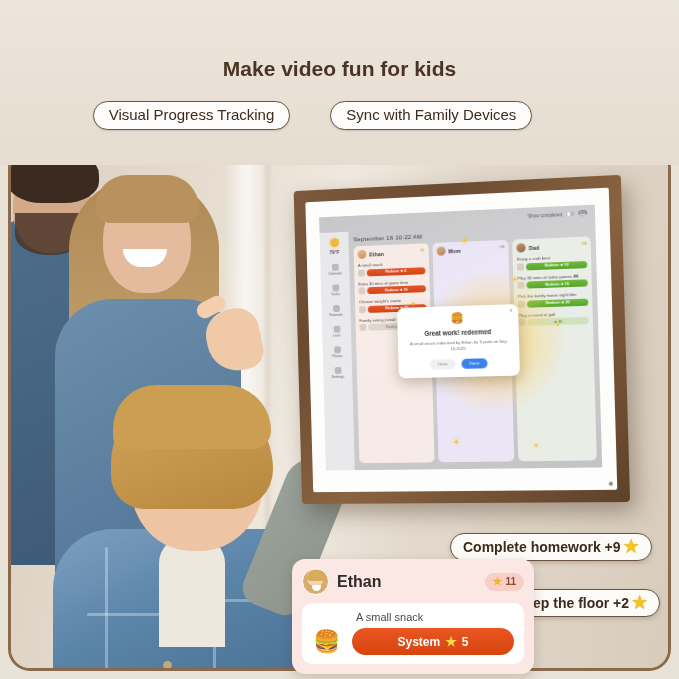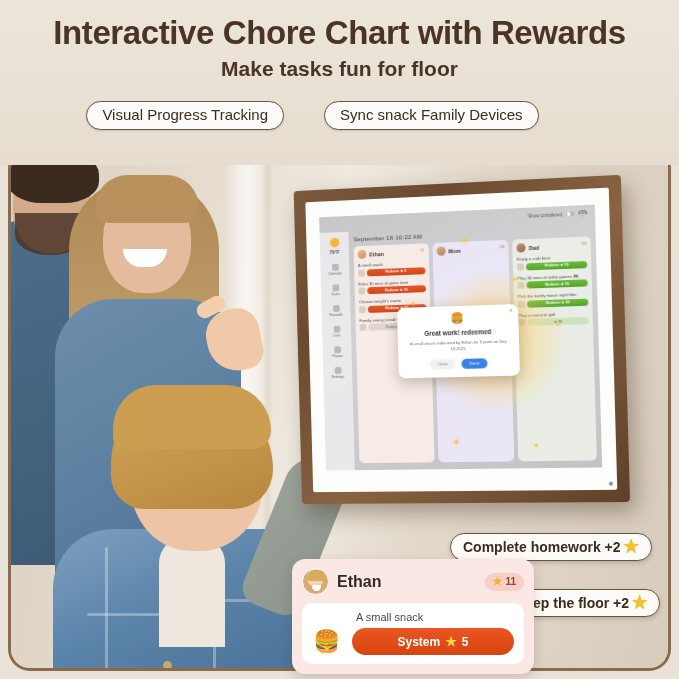--- a/index.html
+++ b/index.html
@@ -475,30 +475,29 @@
           </div>
 
         </div>
       </div>
       <span class="tv-power"></span>
     </div>
 
   </div>
 
   <div class="header-zone">
-    <div class="title">Interactive Chore Chart with Rewards</div>
-    <div class="subtitle">Make tasks fun for floor</div>
+    <div class="subtitle">Make video fun for kids</div>
     <div class="pill-row r1">
       <span class="pill">Visual Progress Tracking</span>
-      <span class="pill">Sync snack Family Devices</span>
+      <span class="pill">Sync with Family Devices</span>
     </div>
   </div>
 
   <div class="callout" id="callout-homework">
-    <span>Complete homework +2</span>
+    <span>Complete homework +9</span>
     <span class="star">★</span>
   </div>
   <div class="callout" id="callout-sweep">
     <span>Sweep the floor +2</span>
     <span class="star">★</span>
   </div>
 
   <div class="reward-card">
     <div class="rc-top">
       <div class="rc-avatar"></div>

